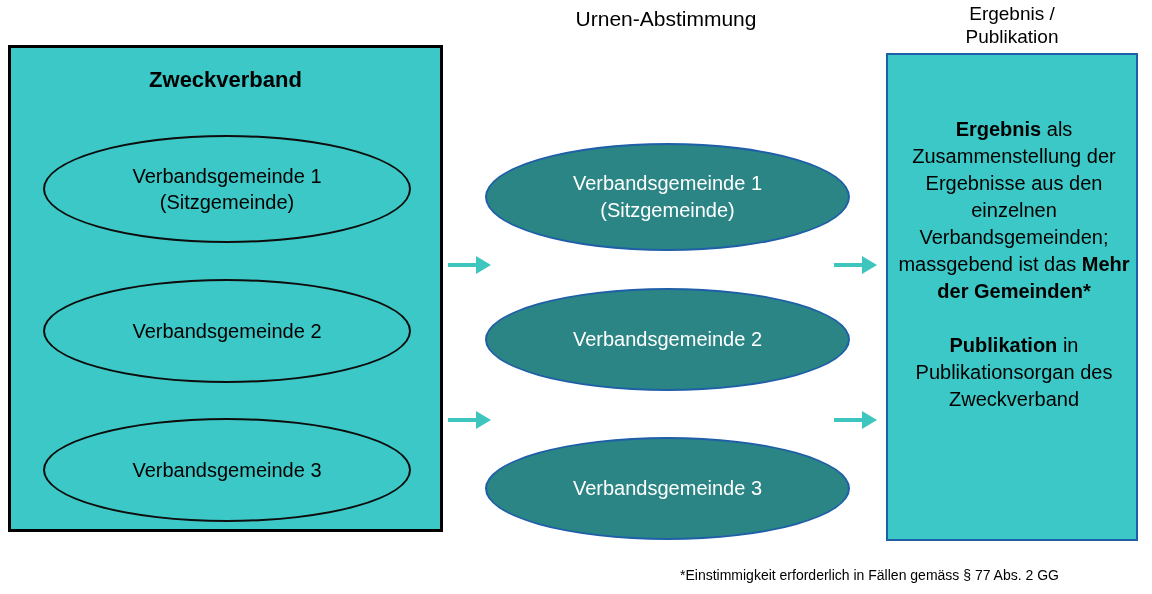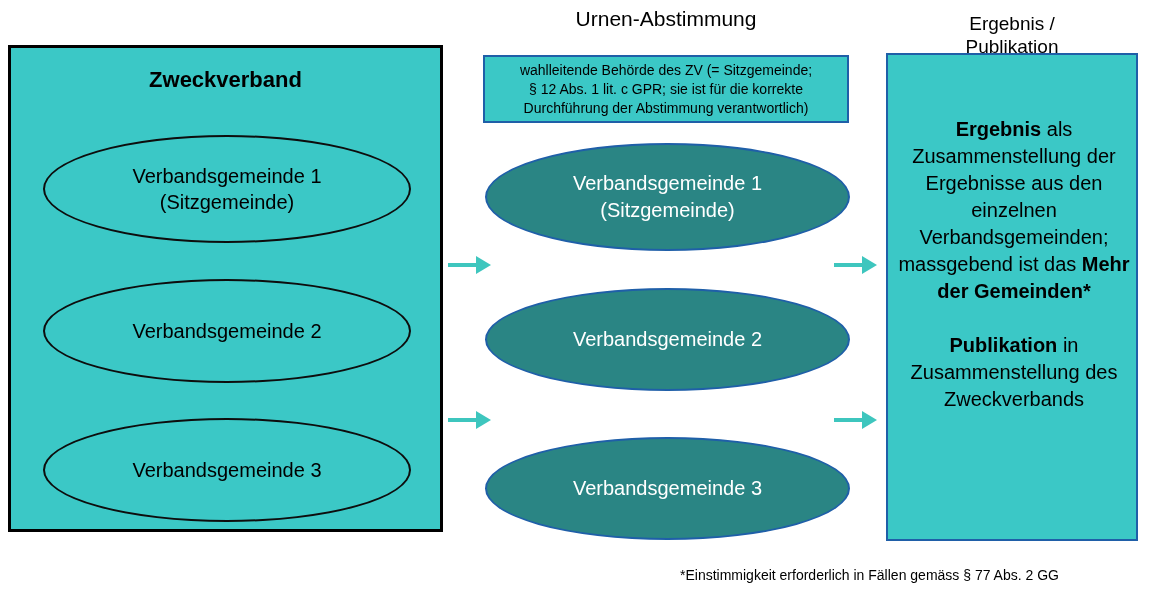--- a/index.html
+++ b/index.html
@@ -22,21 +22,21 @@
   
   .col-heading {
     position: absolute;
     text-align: center;
     font-size: 21px;
     line-height: 25px;
     color: #000000;
     white-space: pre-line;
   }
   #heading-mitte { left: 483px; top: 6px; width: 366px; }
-  #heading-rechts { left: 886px; top: 12px; width: 252px; font-size: 19px; line-height: 23px; }
+  #heading-rechts { left: 886px; top: 2px; width: 252px; font-size: 19px; line-height: 23px; }
 
   
   #box-zweckverband {
     position: absolute;
     left: 8px;
     top: 45px;
     width: 435px;
     height: 487px;
     background: #3BC8C6;
     border: 3px solid #000000;
@@ -179,23 +179,20 @@
     <div id="title-zweckverband">Zweckverband</div>
 
     <div class="ellipse-left" id="ellipse-left-1">Verbandsgemeinde 1
 (Sitzgemeinde)</div>
 
     <div class="ellipse-left" id="ellipse-left-2">Verbandsgemeinde 2</div>
 
     <div class="ellipse-left" id="ellipse-left-3">Verbandsgemeinde 3</div>
   </div>
 
-  <div id="box-wahlleitende">wahlleitende Behörde des ZV (= Sitzgemeinde;
-§ 12 Abs. 1 lit. c GPR; sie ist für die korrekte
-Durchführung der Abstimmung verantwortlich)</div>
 
   <div class="ellipse-mid" id="ellipse-mid-1">Verbandsgemeinde 1
 (Sitzgemeinde)</div>
 
   <div class="ellipse-mid" id="ellipse-mid-2">Verbandsgemeinde 2</div>
 
   <div class="ellipse-mid" id="ellipse-mid-3">Verbandsgemeinde 3</div>
 
   <svg class="arrow" id="arrow-l1" viewBox="0 0 44 26">
     <path d="M0 11 H28 V4 L43 13 L28 22 V15 H0 Z" fill="#3EC6BE"></path>
@@ -210,20 +207,20 @@
     <path d="M0 11 H28 V4 L43 13 L28 22 V15 H0 Z" fill="#3EC6BE"></path>
   </svg>
 
   <div id="box-ergebnis">
     <div id="ergebnis-text">
       <div>
         <span class="b">Ergebnis</span><span> als Zusammenstellung der Ergebnisse aus den einzelnen Verbandsgemeinden; massgebend ist das </span><span class="b">Mehr der Gemeinden*</span>
       </div>
       <div class="para-gap"></div>
       <div>
-        <span class="b">Publikation</span><span> in Zusammenstellung des Zweckverbands</span>
+        <span class="b">Publikation</span><span> in Publikationsorgan des Zweckverband</span>
       </div>
     </div>
   </div>
 
   <div id="footnote">*Einstimmigkeit erforderlich in Fällen gemäss § 77 Abs. 2 GG</div>
 
 </div>
 
 </body></html>

